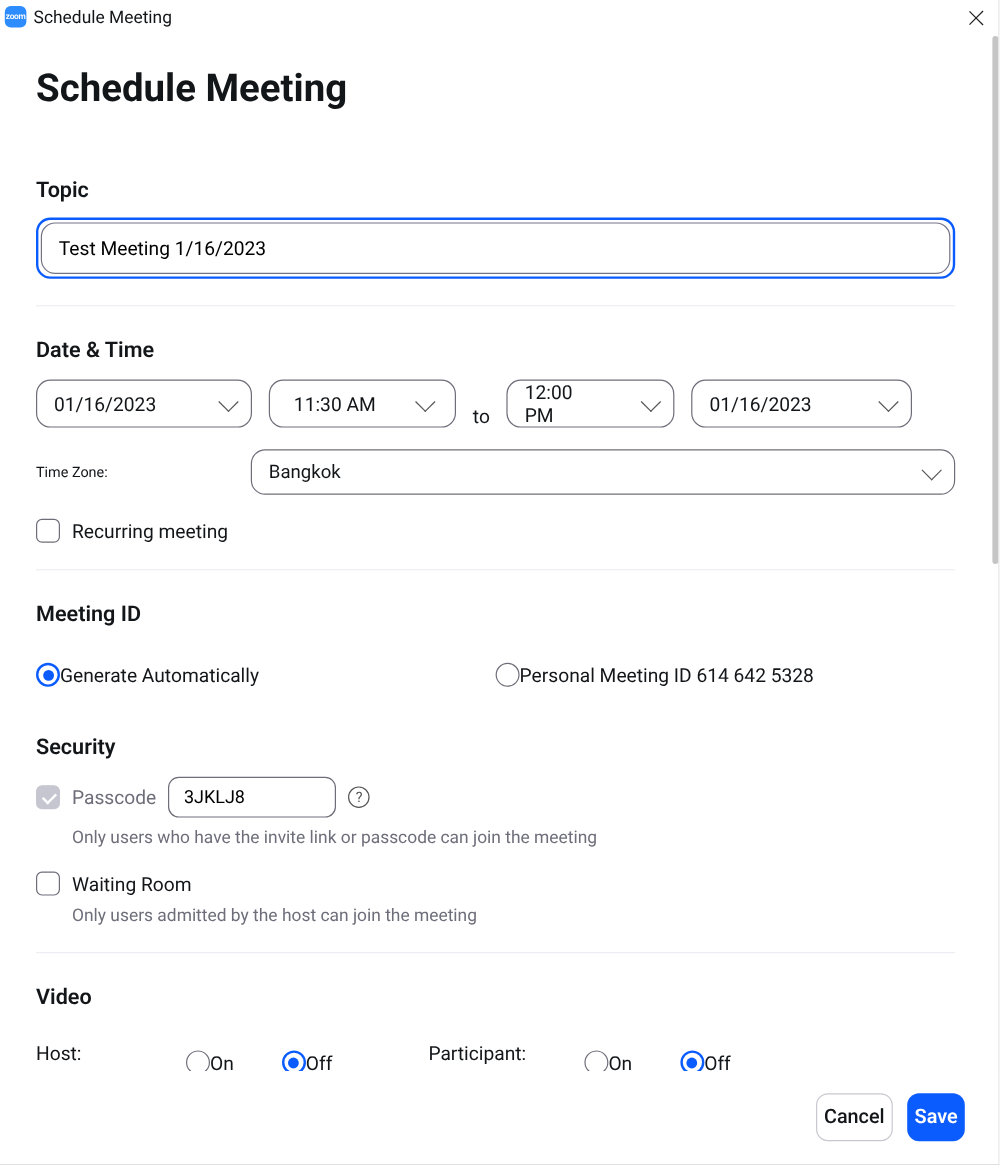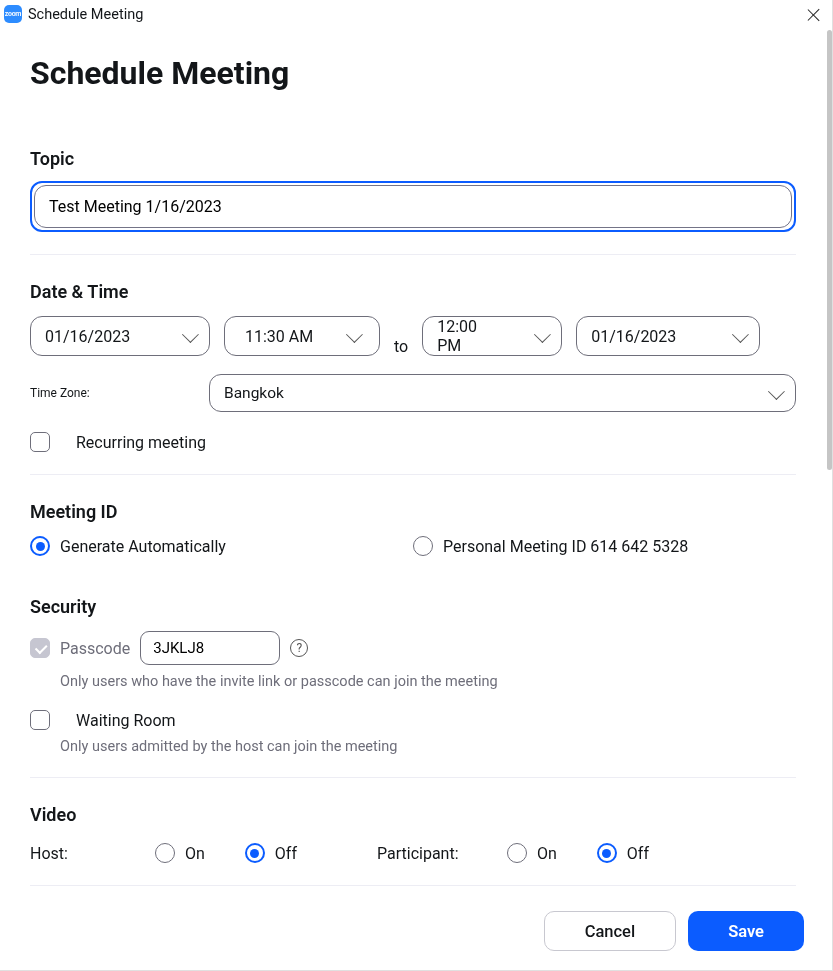--- a/index.html
+++ b/index.html
@@ -31,41 +31,41 @@
   .select-like { display: inline-flex; align-items: center; justify-content: space-between; border: 1px solid #6e6e7a; border-radius: 12px; padding: 0 14px; height: 40px; font-size: 16px; background: #fff; cursor: pointer; }
   .select-like.sm { height: 38px; font-size: 15.5px; }
   .chev { width: 12px; height: 12px; border-right: 1.6px solid #555; border-bottom: 1.6px solid #555; transform: rotate(45deg) translateY(-2px); margin-left: 14px; flex-shrink: 0; }
 
   .tz-row { display: flex; align-items: center; gap: 14px; margin-top: 18px; }
   .tz-label { font-size: 12px; width: 165px; }
 
   .checkbox { width: 20px; height: 20px; border: 1.5px solid #6e6e7a; border-radius: 5px; display: inline-flex; align-items: center; justify-content: center; flex-shrink: 0; }
   .checkbox.checked { background: #c6c6d1; border-color: #c6c6d1; }
   .checkbox.checked::after { content: ""; width: 5px; height: 9px; border-right: 2px solid #fff; border-bottom: 2px solid #fff; transform: rotate(45deg) translateY(-1px); }
-  .check-row { display: flex; align-items: center; gap: 26px; font-size: 16px; }
+  .check-row { display: flex; align-items: center; gap: 10px; font-size: 16px; }
 
   .radio { width: 20px; height: 20px; border: 1.5px solid #6e6e7a; border-radius: 50%; display: inline-flex; align-items: center; justify-content: center; flex-shrink: 0; }
   .radio.sel { border: 2.4px solid #0b5cff; }
   .radio.sel::after { content: ""; width: 9px; height: 9px; background: #0b5cff; border-radius: 50%; }
-  .radio-row { display: flex; align-items: center; gap: 10px; font-size: 16px; cursor: pointer; }
+  .radio-row { display: flex; align-items: center; font-size: 16px; cursor: pointer; margin-top: 16px; }
 
   .passcode-input { width: 140px; height: 34px; border: 1px solid #6e6e7a; border-radius: 9px; padding: 0 12px; font-size: 15px; }
   .help-icon { width: 18px; height: 18px; border: 1.4px solid #555; border-radius: 50%; display: inline-flex; align-items: center; justify-content: center; font-size: 12px; color: #555; }
 
   .hint { color: #6e6e7a; font-size: 14.5px; margin: 8px 0 0 30px; }
 
   .two-col { display: flex; }
   .two-col > div { flex: 1; display: flex; align-items: center; gap: 26px; }
 
   .video-row { display: flex; align-items: center; margin-top: 18px; font-size: 16px; }
   .video-row .lab { width: 125px; }
   .opt-group { display: flex; align-items: center; gap: 10px; margin-right: 40px; }
 
   .footer { position: absolute; left: 0; right: 0; bottom: 0; height: 78px; display: flex; align-items: center; justify-content: flex-end; gap: 12px; padding: 0 28px; background: #fff; }
-  .btn { height: 40px; padding: 0 40px; border-radius: 10px; font-size: 16.5px; font-weight: 500; cursor: pointer; border: none; }
+  .btn { height: 40px; padding: 0 6px; border-radius: 10px; font-size: 16.5px; font-weight: 500; cursor: pointer; border: none; }
   .btn-cancel { background: #fff; border: 1px solid #c8c8d0; color: #131619; }
   .btn-save { background: #0b5cff; color: #ffffff; font-weight: 600; }
 
   .fake-scrollbar { position: absolute; top: 30px; right: 0; width: 5px; height: 440px; background: #c5c5c5; border-radius: 3px; }
 </style>
 </head>
 <body>
 
 <div class="window">
 

